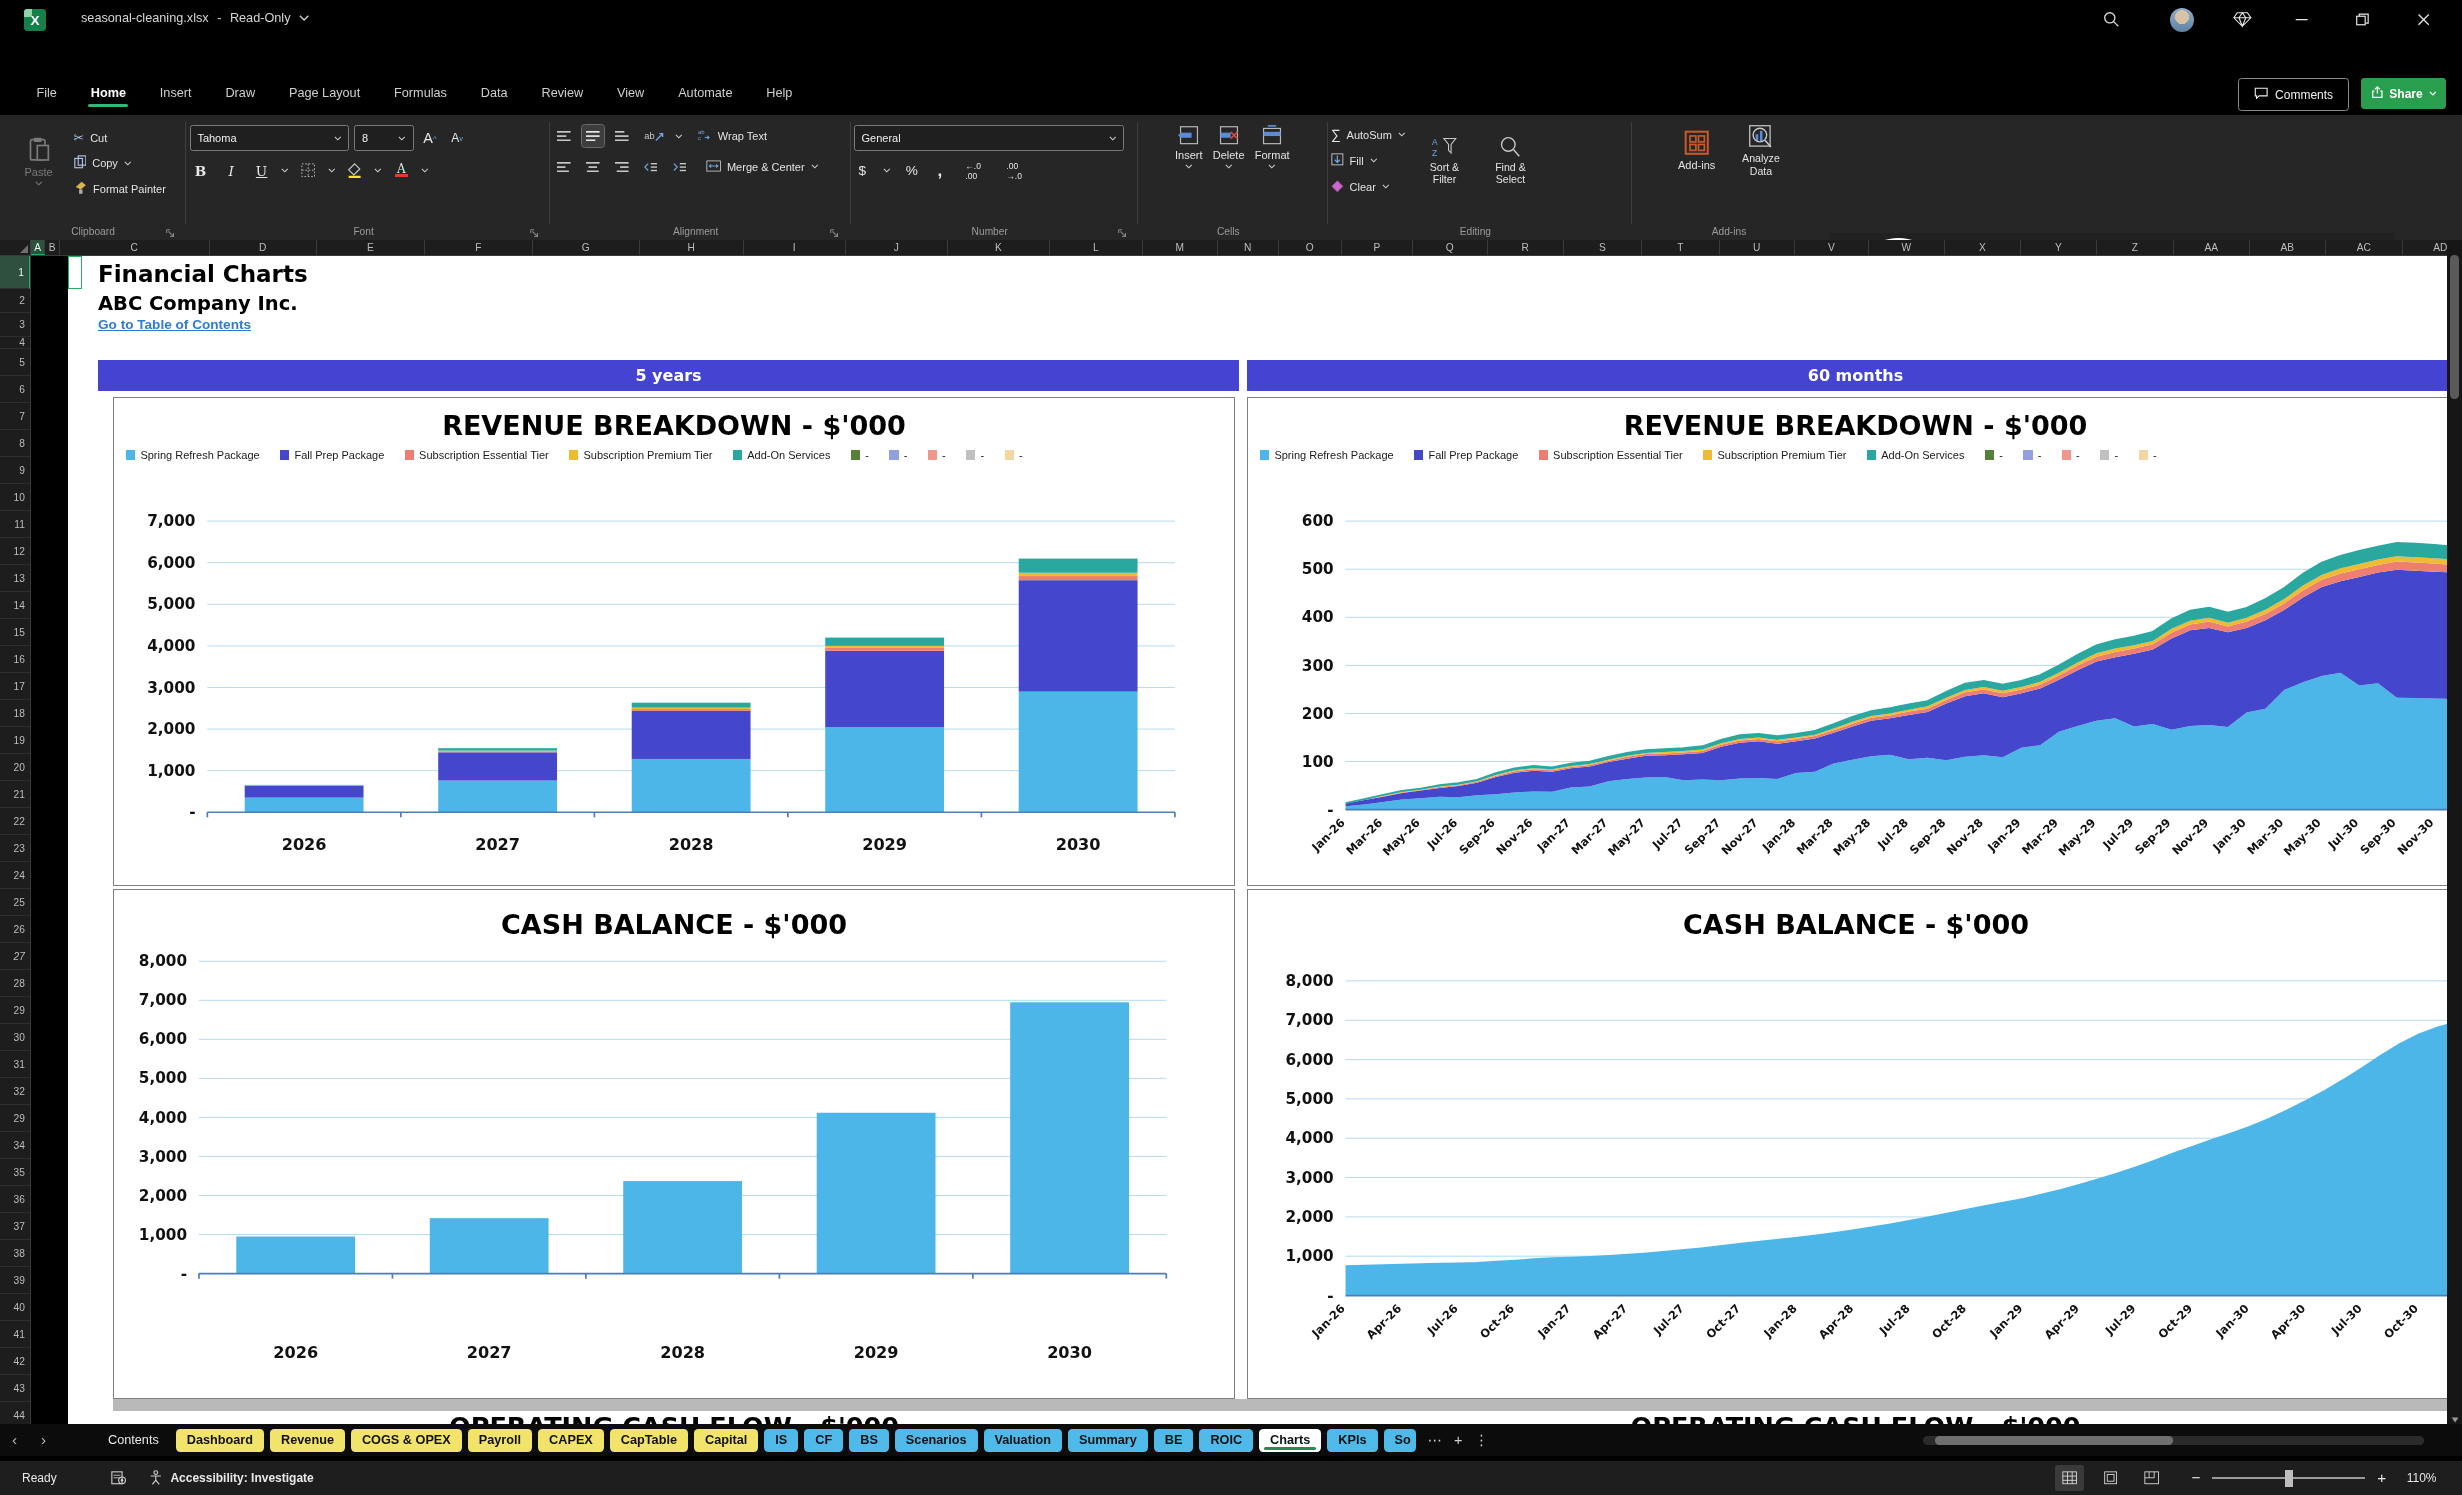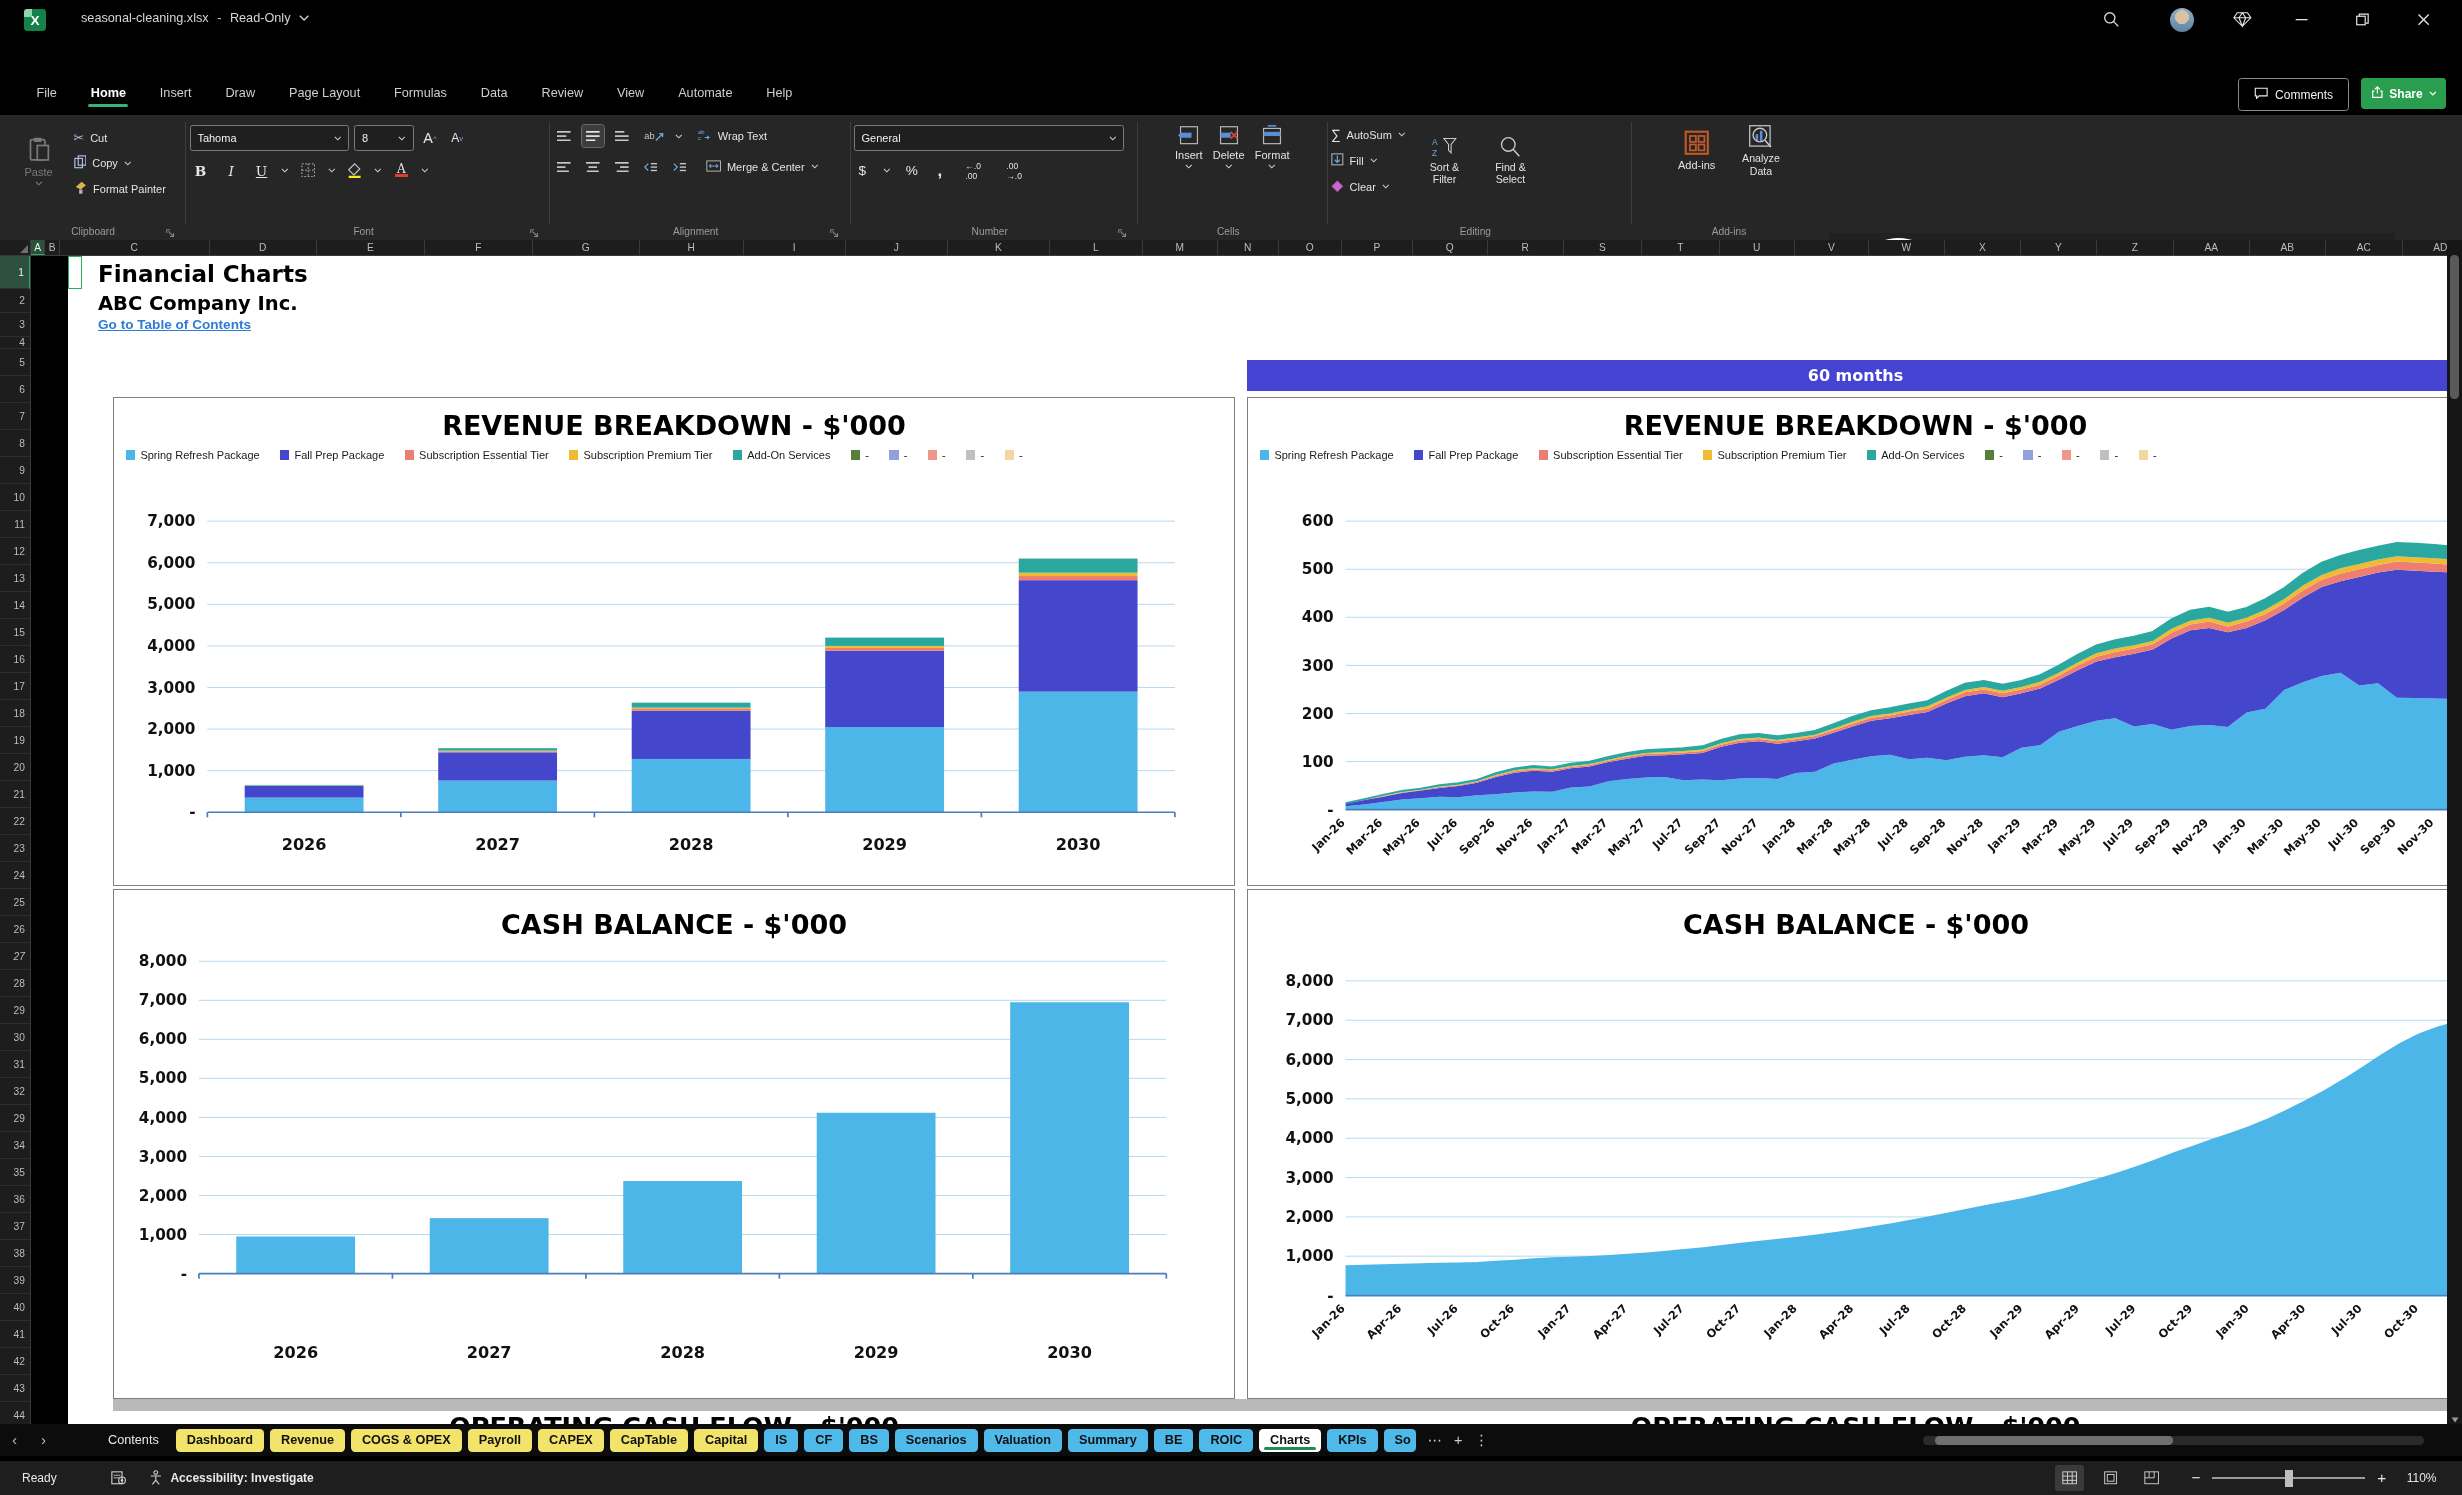--- a/index.html
+++ b/index.html
@@ -675,20 +675,21 @@
       <div class="rowcell" style="height: 27px;">42</div>
       <div class="rowcell" style="height: 27px;">43</div>
       <div class="rowcell" style="height: 27px;">44</div>
     </div>
 
   <div id="sheet" class="abs">
     <div id="a1-sel"></div>
     <div id="fin-title" class="abs sheet-title">Financial Charts</div>
     <div id="company" class="abs sheet-title">ABC Company Inc.</div>
     <div id="toc-link" class="abs">Go to Table of Contents</div>
+    <div id="band-left" class="abs band">5 years</div>
     <div id="band-right" class="abs band">60 months</div>
     <div id="charts-root">
         <div class="abs chartbox" style="left: 45px; top: 141px; width: 1122px; height: 489px;">
           <div class="ctitle" style="top: 12px;">REVENUE BREAKDOWN - $'000</div>
           <div class="legend" style="top: 51px;">
             <span class="li">
               <span class="sw" style="background:#4db6e8"></span>
               <span>Spring Refresh Package</span>
             </span>
             <span class="li">

